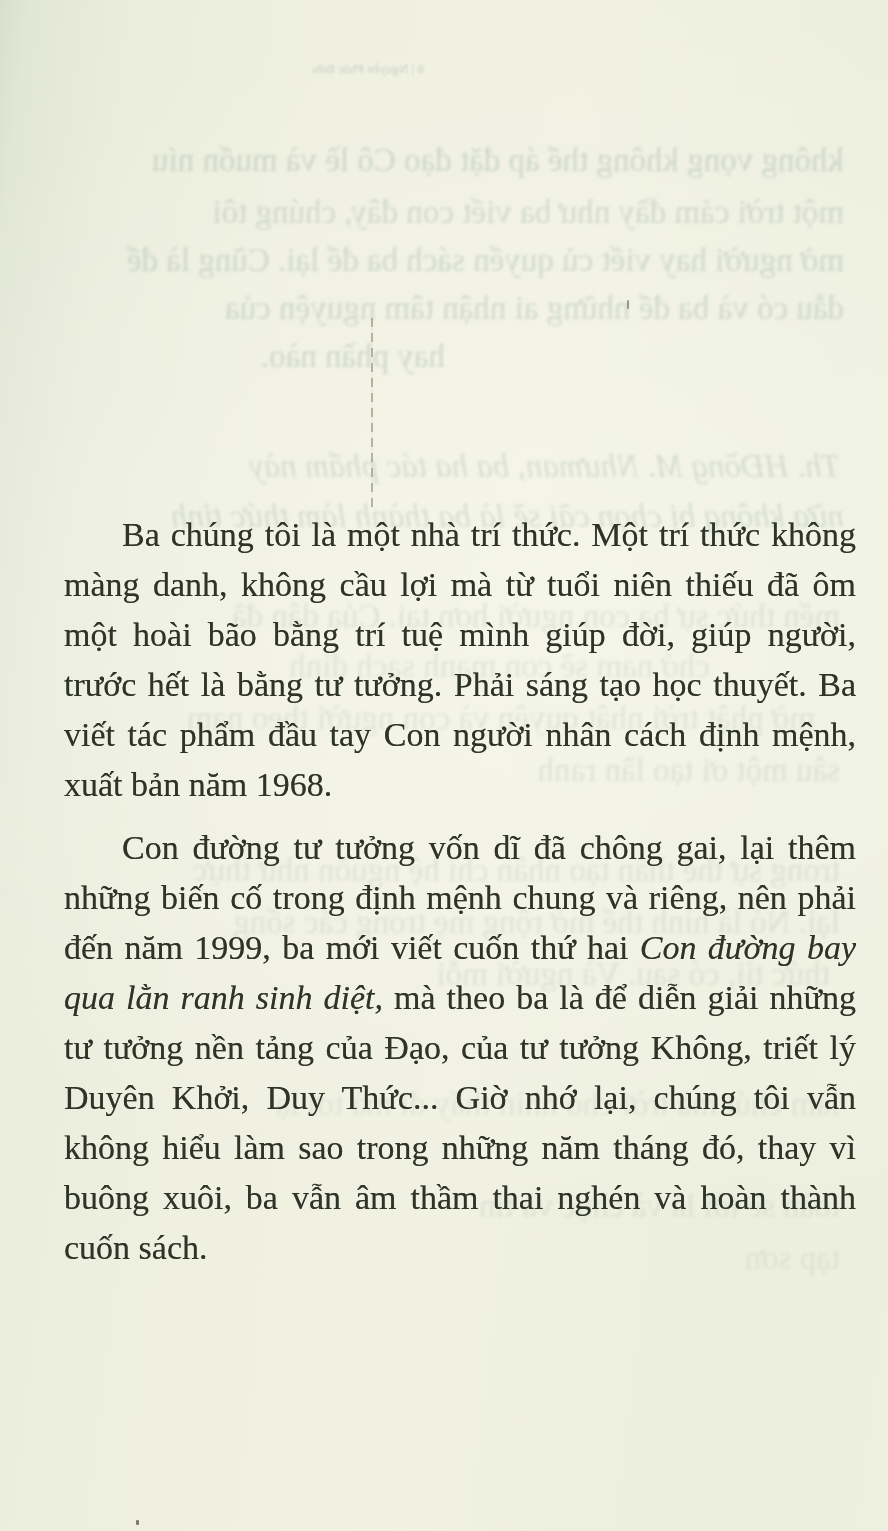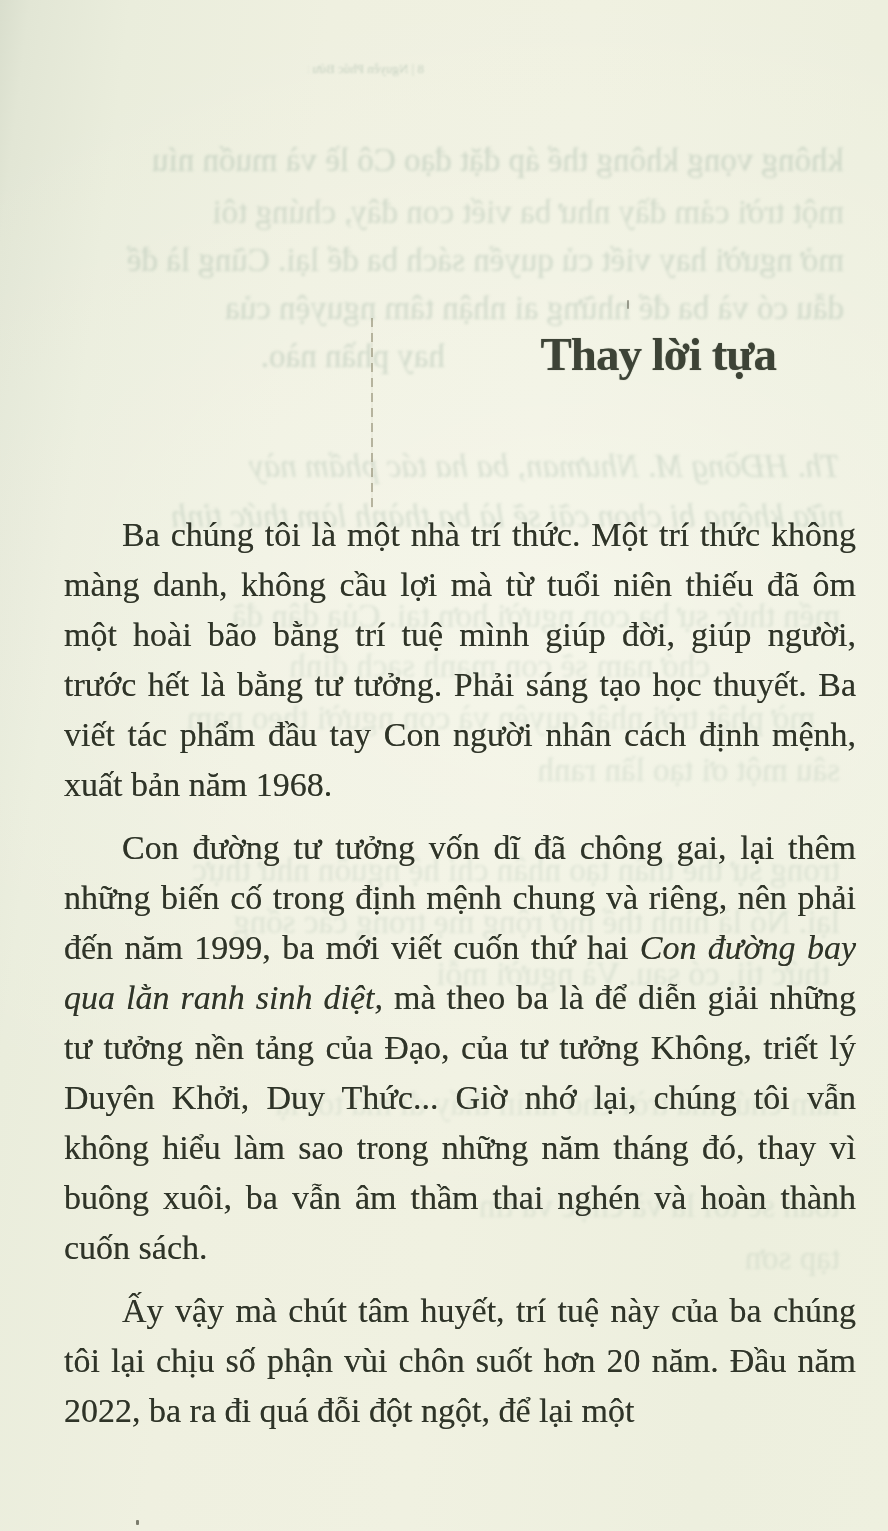--- a/index.html
+++ b/index.html
@@ -82,21 +82,19 @@
   <div class="bleed" style="left:130px; top:956px; width:700px; opacity:.24;">thức tỉi, có sau. Và người mỗi</div>
   <div class="bleed" style="left:150px; top:1086px; width:690px; opacity:.20;">làm chút mà trời cho nhìn thấy đi mà tới lạ</div>
   <div class="bleed" style="left:480px; top:1188px; width:360px; opacity:.22;">toàn sẽ tới là và chục và tinh</div>
   <div class="bleed" style="left:690px; top:1240px; width:150px; opacity:.24;">tạp sơn</div>
 
   <div class="crease"></div>
 
   <div class="speck" style="left:627px; top:300px; width:2px; height:9px; opacity:.5;"></div>
   <div class="speck" style="left:136px; top:1520px; width:3px; height:5px; opacity:.7;"></div>
 
-  <h1 class="title">Thay lời tựa</h1>
 
   <div class="body-text">
     <p><span>Ba chúng tôi là một nhà trí thức. Một trí thức không màng danh, không cầu lợi mà từ tuổi niên thiếu đã ôm một hoài bão bằng trí tuệ mình giúp đời, giúp người, trước hết là bằng tư tưởng. Phải sáng tạo học thuyết. Ba viết tác phẩm đầu tay Con người nhân cách định mệnh, xuất bản năm 1968.</span></p>
     <p><span>Con đường tư tưởng vốn dĩ đã chông gai, lại thêm những biến cố trong định mệnh chung và riêng, nên phải đến năm 1999, ba mới viết cuốn thứ hai </span><i>Con đường bay qua lằn ranh sinh diệt,</i><span> mà theo ba là để diễn giải những tư tưởng nền tảng của Đạo, của tư tưởng Không, triết lý Duyên Khởi, Duy Thức... Giờ nhớ lại, chúng tôi vẫn không hiểu làm sao trong những năm tháng đó, thay vì buông xuôi, ba vẫn âm thầm thai nghén và hoàn thành cuốn sách.</span></p>
-    <p><span>Ấy vậy mà chút tâm huyết, trí tuệ này của ba chúng tôi lại chịu số phận vùi chôn suốt hơn 20 năm. Đầu năm 2022, ba ra đi quá đỗi đột ngột, để lại một</span></p>
   </div>
 
 </div>
 
 </body></html>

